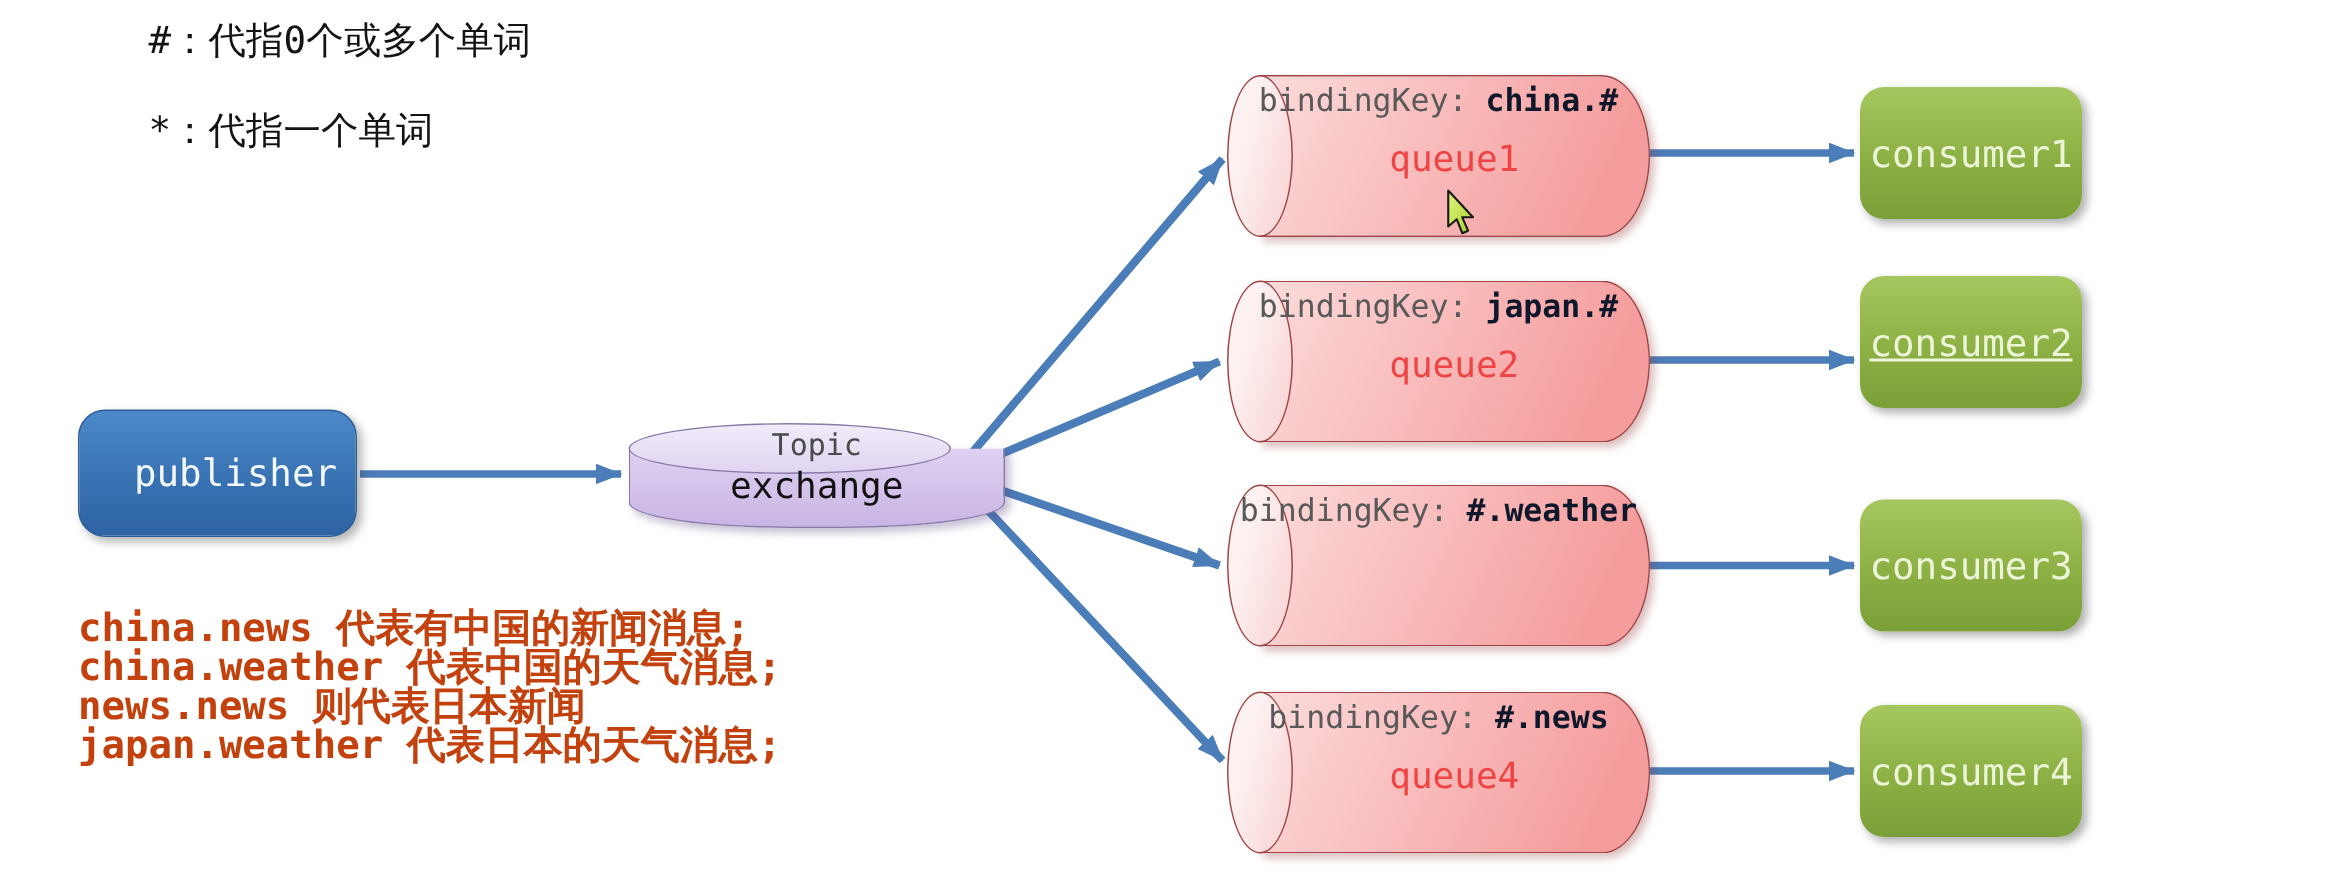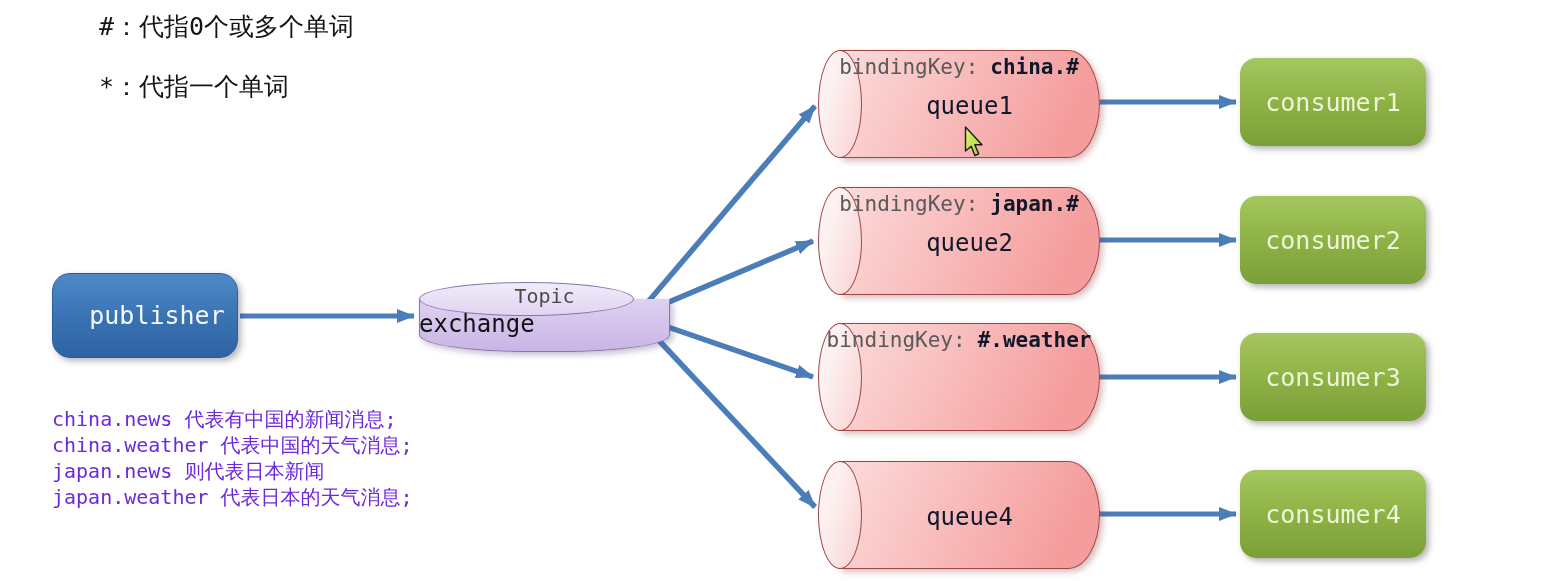--- a/index.html
+++ b/index.html
@@ -32,21 +32,21 @@
     border-radius:0 0 108px 108px / 0 0 17px 17px;
     background:linear-gradient(180deg,#ded1f1 0%,#d3c2ea 55%,#c9b5e5 100%);
     box-shadow:3px 3px 6px rgba(90,70,130,.35);
   }
   .exchange-cap {
     position:absolute; left:0; top:0; width:215px; height:34px;
     border:1.4px solid #8878aa; border-radius:50%;
     background:linear-gradient(180deg,#f1ebfa 0%,#e0d4f2 100%);
   }
   .exchange-type { position:absolute; top:2px; left:0; width:100%; text-align:center; font-size:20px; color:#4a4a4a; }
-  .exchange-name { position:absolute; top:28px; left:0; width:100%; font-size:24px; color:#121212; }
+  .exchange-name { position:absolute; top:28px; left:0; width:100%; text-align:center; font-size:24px; color:#121212; }
 
   
   .queue { left:818px; width:282px; height:108px; }
   .queue-q1 { top:50px; }
   .queue-q2 { top:187px; }
   .queue-q3 { top:323px;text-decoration:underline; }
   .queue-q4 { top:461px; }
   .queue-body {
     position:absolute; left:21px; top:0; right:0; bottom:0;
     border:1.6px solid #a04545; border-left:none;
@@ -59,38 +59,38 @@
     border:1.6px solid #a04545; border-radius:50%;
     background:linear-gradient(105deg,#fdf1f1 30%,#f9d6d6 90%);
   }
   .queue-binding {
     position:absolute; top:5px; left:0; width:100%; text-align:center;
     font-size:21px; color:#595959; white-space:nowrap;
   }
   .queue-binding .bk { color:#0f172a; font-weight:bold; margin-left:12px; }
   .queue-name {
     position:absolute; top:42px; left:21px; right:0; text-align:center;
-    font-size:24px; color:#0f172a;
+    font-size:24px; color:#ef4444;
   }
 
   
   .consumer {
-    left:1240px; width:186px; height:88px; border-radius:16px;
+    left:1240px; width:148px; height:88px; border-radius:16px;
     background:linear-gradient(180deg,#a5c75f 0%,#8fb246 50%,#7b9f38 100%);
     box-shadow:3px 3px 6px rgba(60,60,60,.4);
     display:flex; align-items:center; justify-content:center;
     color:#edf5d9; font-size:25px;
   }
   .consumer-c1 { top:58px; }
-  .consumer-c2 { top:196px; }
+  .consumer-c2 { top:184px;text-decoration:underline; }
   .consumer-c3 { top:333px; }
   .consumer-c4 { top:470px; }
 
   
-  .examples { left:52px; top:406px; font-size:20px; line-height:26px; color:#6d28d9; white-space:nowrap; }
+  .examples { left:52px; top:406px; font-size:26px; line-height:26px; color:#c2410c; white-space:nowrap;font-weight:bold; }
 
   svg.wires { position:absolute; left:0; top:0; width:1561px; height:581px; pointer-events:none; }
   .cursor-svg { left:964px; top:126px; }
 </style>
 </head>
 <body>
 
 <div class="canvas">
 
   <svg class="wires">
@@ -146,40 +146,43 @@
     <div class="queue-body"></div>
     <div class="queue-cap"></div>
     <div class="queue-binding">
       <span>bindingKey:</span><span class="bk">#.weather</span>
     </div>
   </div>
 
   <div class="abs queue queue-q4">
     <div class="queue-body"></div>
     <div class="queue-cap"></div>
+    <div class="queue-binding">
+      <span>bindingKey:</span><span class="bk">#.news</span>
+    </div>
     <div class="queue-name">queue4</div>
   </div>
 
   <div class="abs consumer consumer-c1">
     <span>consumer1</span>
   </div>
   <div class="abs consumer consumer-c2">
     <span>consumer2</span>
   </div>
   <div class="abs consumer consumer-c3">
     <span>consumer3</span>
   </div>
   <div class="abs consumer consumer-c4">
     <span>consumer4</span>
   </div>
 
   <div class="abs examples">
     <div>china.news 代表有中国的新闻消息;</div>
     <div>china.weather 代表中国的天气消息;</div>
-    <div>japan.news 则代表日本新闻</div>
+    <div>news.news 则代表日本新闻</div>
     <div>japan.weather 代表日本的天气消息;</div>
   </div>
 
   <svg class="abs cursor-svg" width="22" height="32" viewBox="0 0 22 32">
     <defs>
       <linearGradient id="curGrad" x1="0" y1="0" x2="1" y2="1">
         <stop offset="0" stop-color="#e2f37e"></stop>
         <stop offset="1" stop-color="#a7d32c"></stop>
       </linearGradient>
     </defs>

